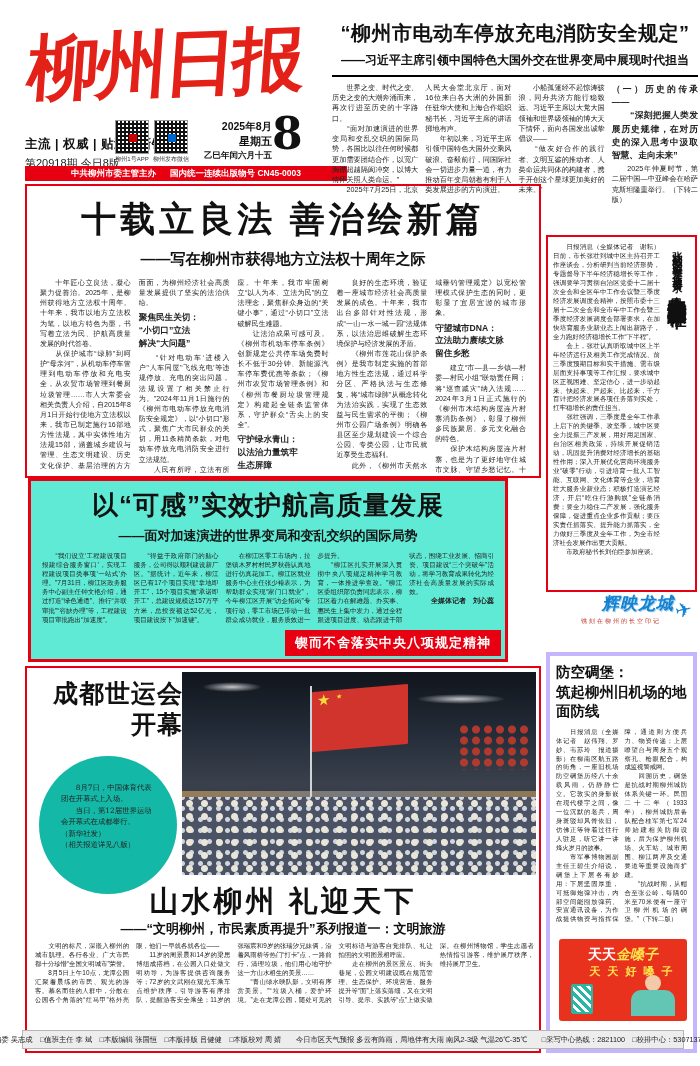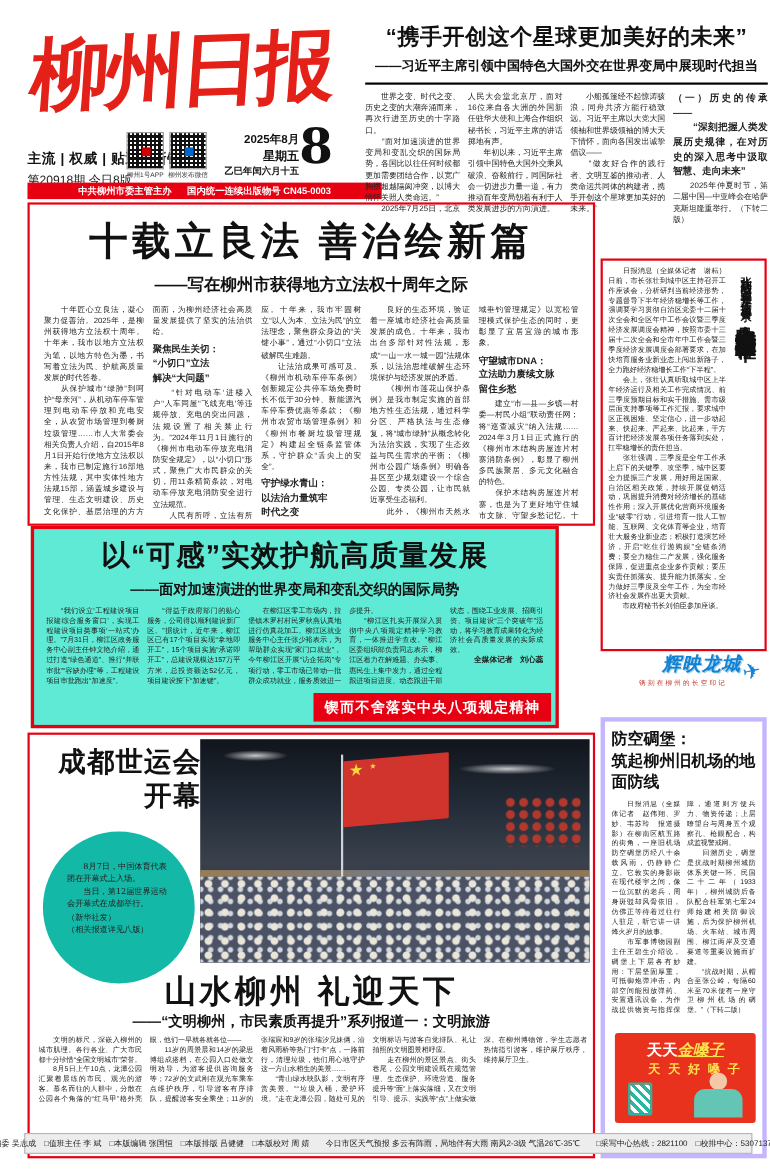--- a/index.html
+++ b/index.html
@@ -82,21 +82,21 @@
 
   
   .boxE{left:546px;top:652px;width:151px;height:401px;border:4px solid #c4b5fd;
         padding:7px 6px;}
   .db-h{font-size:14.5px;font-weight:900;line-height:1.35;}
   .db-cols{columns:2;column-gap:6px;height:275px;overflow:hidden;margin-top:6px;
            font-size:6.3px;line-height:1.42;color:#222;}
   .ad{position:absolute;left:9px;bottom:28px;width:128px;height:82px;background:#e8321e;
       border-radius:3px;overflow:hidden;padding-top:7px;}
   .ad-l1{text-align:center;font-weight:900;font-size:14px;color:#fff;white-space:nowrap;}
-  .ad-l1 .gold{color:#ffe34d;font-family:"DejaVu Serif",serif;font-style:italic;text-decoration:underline;}
+  .ad-l1 .gold{color:#ffe34d;font-family:"DejaVu Serif",serif;font-style:italic;}
   .ad-l2{text-align:center;font-weight:900;font-size:11px;color:#ffe34d;
          letter-spacing:2px;margin-left:18px;white-space:nowrap;}
   .ad-prod{position:absolute;left:12px;bottom:7px;width:22px;height:30px;background:#fff;
            border:2px solid #2ab5a5;border-radius:2px;
            background:repeating-linear-gradient(45deg,#2ab5a5 0 3px,#fff 3px 6px);}
   .ad-head{position:absolute;right:26px;bottom:30px;width:16px;height:16px;border-radius:50%;
            background:#f3c9a8;}
   .ad-bodyshape{position:absolute;right:12px;bottom:5px;width:44px;height:26px;
            border-radius:10px 10px 0 0;background:#63c6b4;}
 
@@ -165,21 +165,21 @@
     <div class="d2">星期五</div>
     <div class="d3">乙巳年闰六月十五</div>
   </div>
   <div class="pagenum abs">8</div>
   <div class="redbar abs">
     <span>中共柳州市委主管主办</span>
     <span>国内统一连续出版物号 CN45-0003</span>
   </div>
 
   <div class="xi abs">
-    <div class="xi-h">“携手开创这个星球更加美好的未来”</div>
+    <div class="xi-h">“柳州市电动车停放充电消防安全规定”</div>
     <div class="xi-sub">——习近平主席引领中国特色大国外交在世界变局中展现时代担当</div>
     <div class="xi-rule"></div>
     <div class="xi-cols j">
       <div class="pre">　　世界之变、时代之变、历史之变的大潮奔涌而来，再次行进至历史的十字路口。
 　　“面对加速演进的世界变局和变乱交织的国际局势，各国比以往任何时候都更加需要团结合作，以宽广胸襟超越隔阂冲突，以博大情怀关照人类命运。”
 　　2025年7月25日，北京人民大会堂北京厅，面对16位来自各大洲的外国新任驻华大使和上海合作组织秘书长，习近平主席的讲话掷地有声。
 　　年初以来，习近平主席引领中国特色大国外交乘风破浪、奋毅前行，同国际社会一切进步力量一道，有力推动百年变局朝着有利于人类发展进步的方向演进。
 　　小船孤篷经不起惊涛骇浪，同舟共济方能行稳致远。习近平主席以大党大国领袖和世界级领袖的博大天下情怀，面向各国发出诚挚倡议——
 　　“做友好合作的践行者、文明互鉴的推动者、人类命运共同体的构建者，携手开创这个星球更加美好的未来。”</div>
       <div class="xi-lead pre">（一）历史的传承——
@@ -195,21 +195,21 @@
       <div class="pre">　　十年匠心立良法，凝心聚力促善治。2025年，是柳州获得地方立法权十周年。十年来，我市以地方立法权为笔，以地方特色为墨，书写着立法为民、护航高质量发展的时代答卷。
 　　从保护城市“绿肺”到呵护“母亲河”，从机动车停车管理到电动车停放和充电安全，从农贸市场管理到餐厨垃圾管理……市人大常委会相关负责人介绍，自2015年8月1日开始行使地方立法权以来，我市已制定施行16部地方性法规，其中实体性地方法规15部，涵盖城乡建设与管理、生态文明建设、历史文化保护、基层治理的方方面面，为柳州经济社会高质量发展提供了坚实的法治供给。</div>
       <div class="colsub pre">聚焦民生关切：
 “小切口”立法
 解决“大问题”</div>
       <div class="pre">　　“针对电动车‘进楼入户’‘人车同屋’‘飞线充电’等违规停放、充电的突出问题，法规设置了相关禁止行为。”2024年11月1日施行的《柳州市电动车停放充电消防安全规定》，以“小切口”形式，聚焦广大市民群众的关切，用11条精简条款，对电动车停放充电消防安全进行立法规范。
 　　人民有所呼，立法有所应。十年来，我市牢固树立“以人为本、立法为民”的立法理念，聚焦群众身边的“关键小事”，通过“小切口”立法破解民生难题。
 　　让法治成果可感可及。《柳州市机动车停车条例》创新规定公共停车场免费时长不低于30分钟、新能源汽车停车费优惠等条款；《柳州市农贸市场管理条例》和《柳州市餐厨垃圾管理规定》构建起全链条监管体系，守护群众“舌尖上的安全”。</div>
       <div class="colsub pre">守护绿水青山：
 以法治力量筑牢
-时代之变</div>
+生态屏障</div>
       <div class="pre">　　良好的生态环境，验证着一座城市经济社会高质量发展的成色。十年来，我市出台多部针对性法规，形成“一山一水一城一园”法规体系，以法治思维破解生态环境保护与经济发展的矛盾。
 　　《柳州市莲花山保护条例》是我市制定实施的首部地方性生态法规，通过科学分区、严格执法与生态修复，将“城市绿肺”从概念转化为法治实践，实现了生态效益与民生需求的平衡；《柳州市公园广场条例》明确各县区至少规划建设一个综合公园、专类公园，让市民就近享受生态福利。
 　　此外，《柳州市天然水域垂钓管理规定》以宽松管理模式保护生态的同时，更彰显了宜居宜游的城市形象。</div>
       <div class="colsub pre">守望城市DNA：
 立法助力赓续文脉
 留住乡愁</div>
       <div class="pre">　　建立“市—县—乡镇—村委—村民小组”联动责任网；将“巡查减灾”纳入法规……2024年3月1日正式施行的《柳州市木结构房屋连片村寨消防条例》，彰显了柳州多民族聚居、多元文化融合的特色。
 　　保护木结构房屋连片村寨，也是为了更好地守住城市文脉、守望乡愁记忆。十年来，我市出台多部地方性法规，守望城市DNA。（下转二版）</div>
     </div>
   </div>

